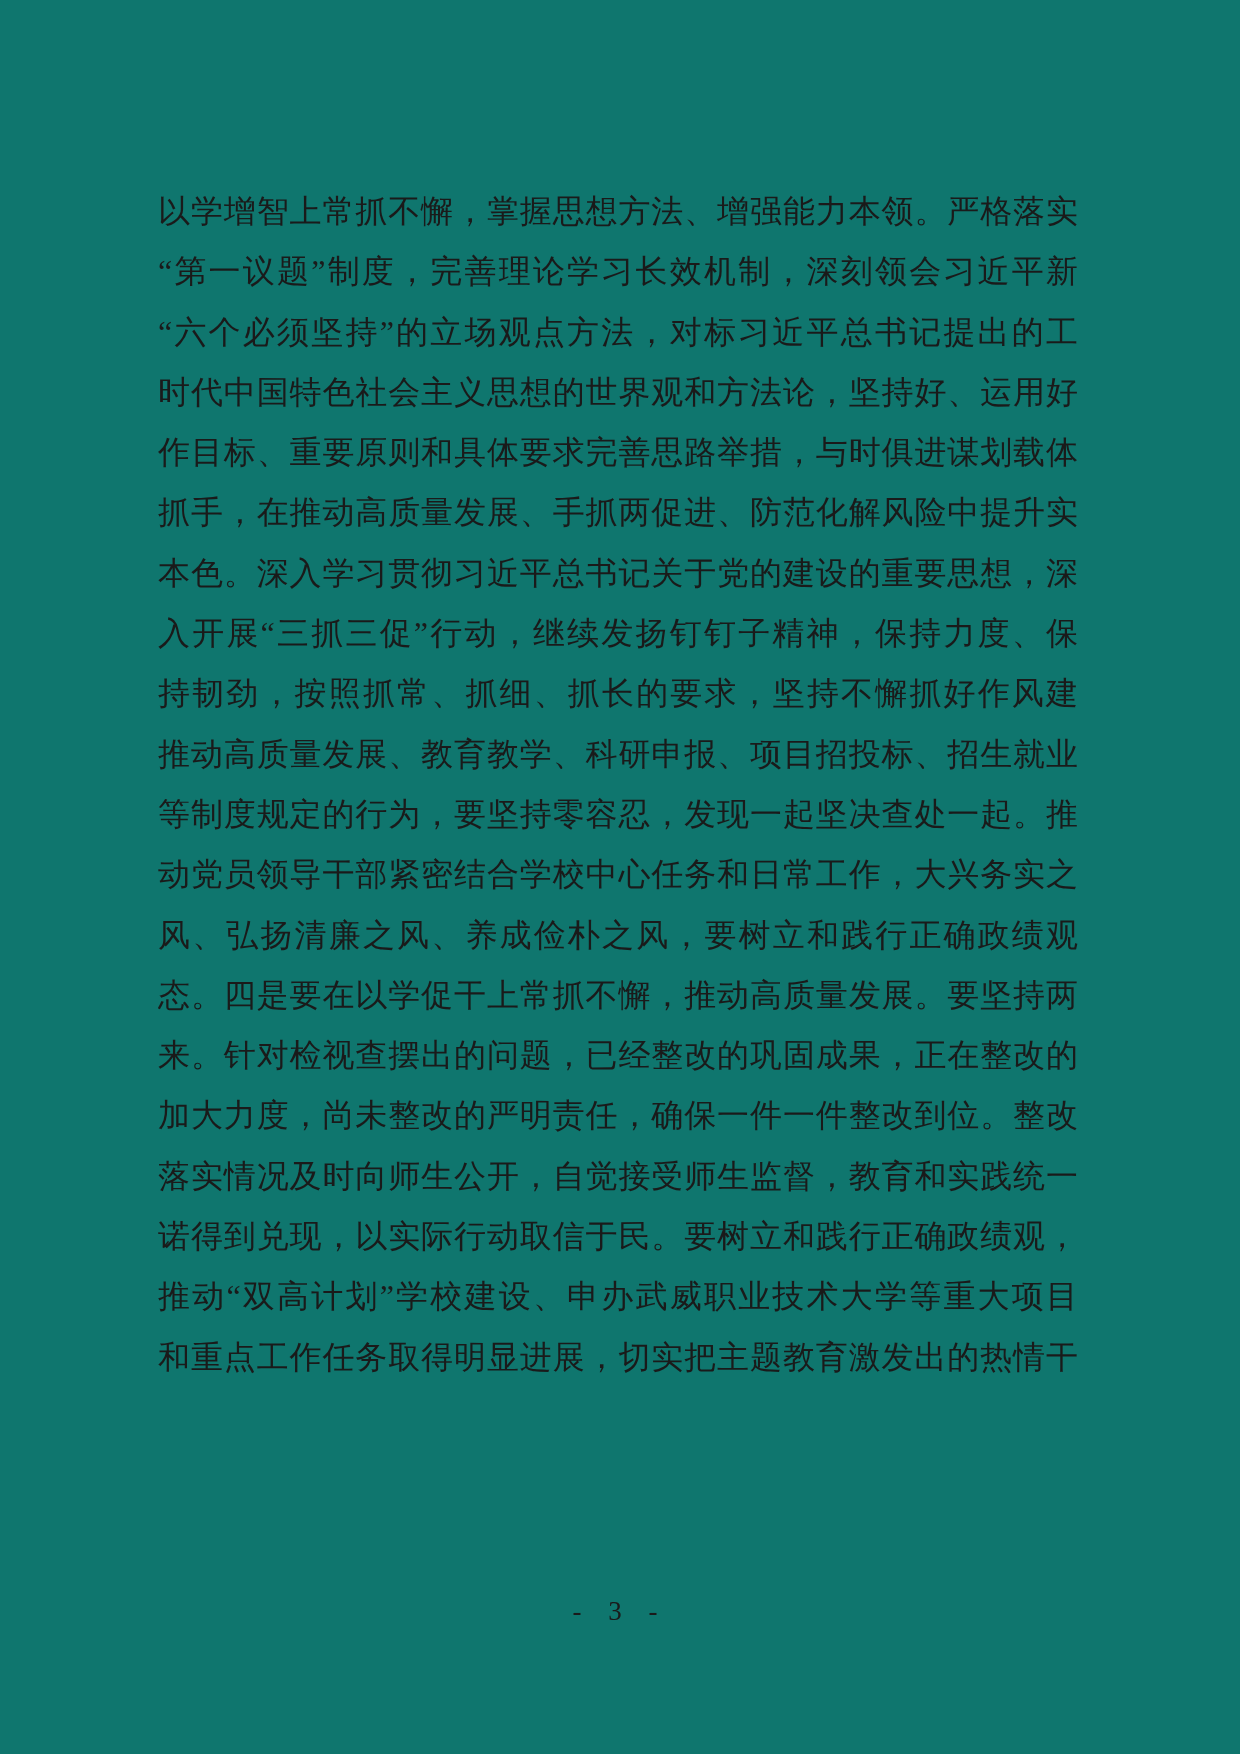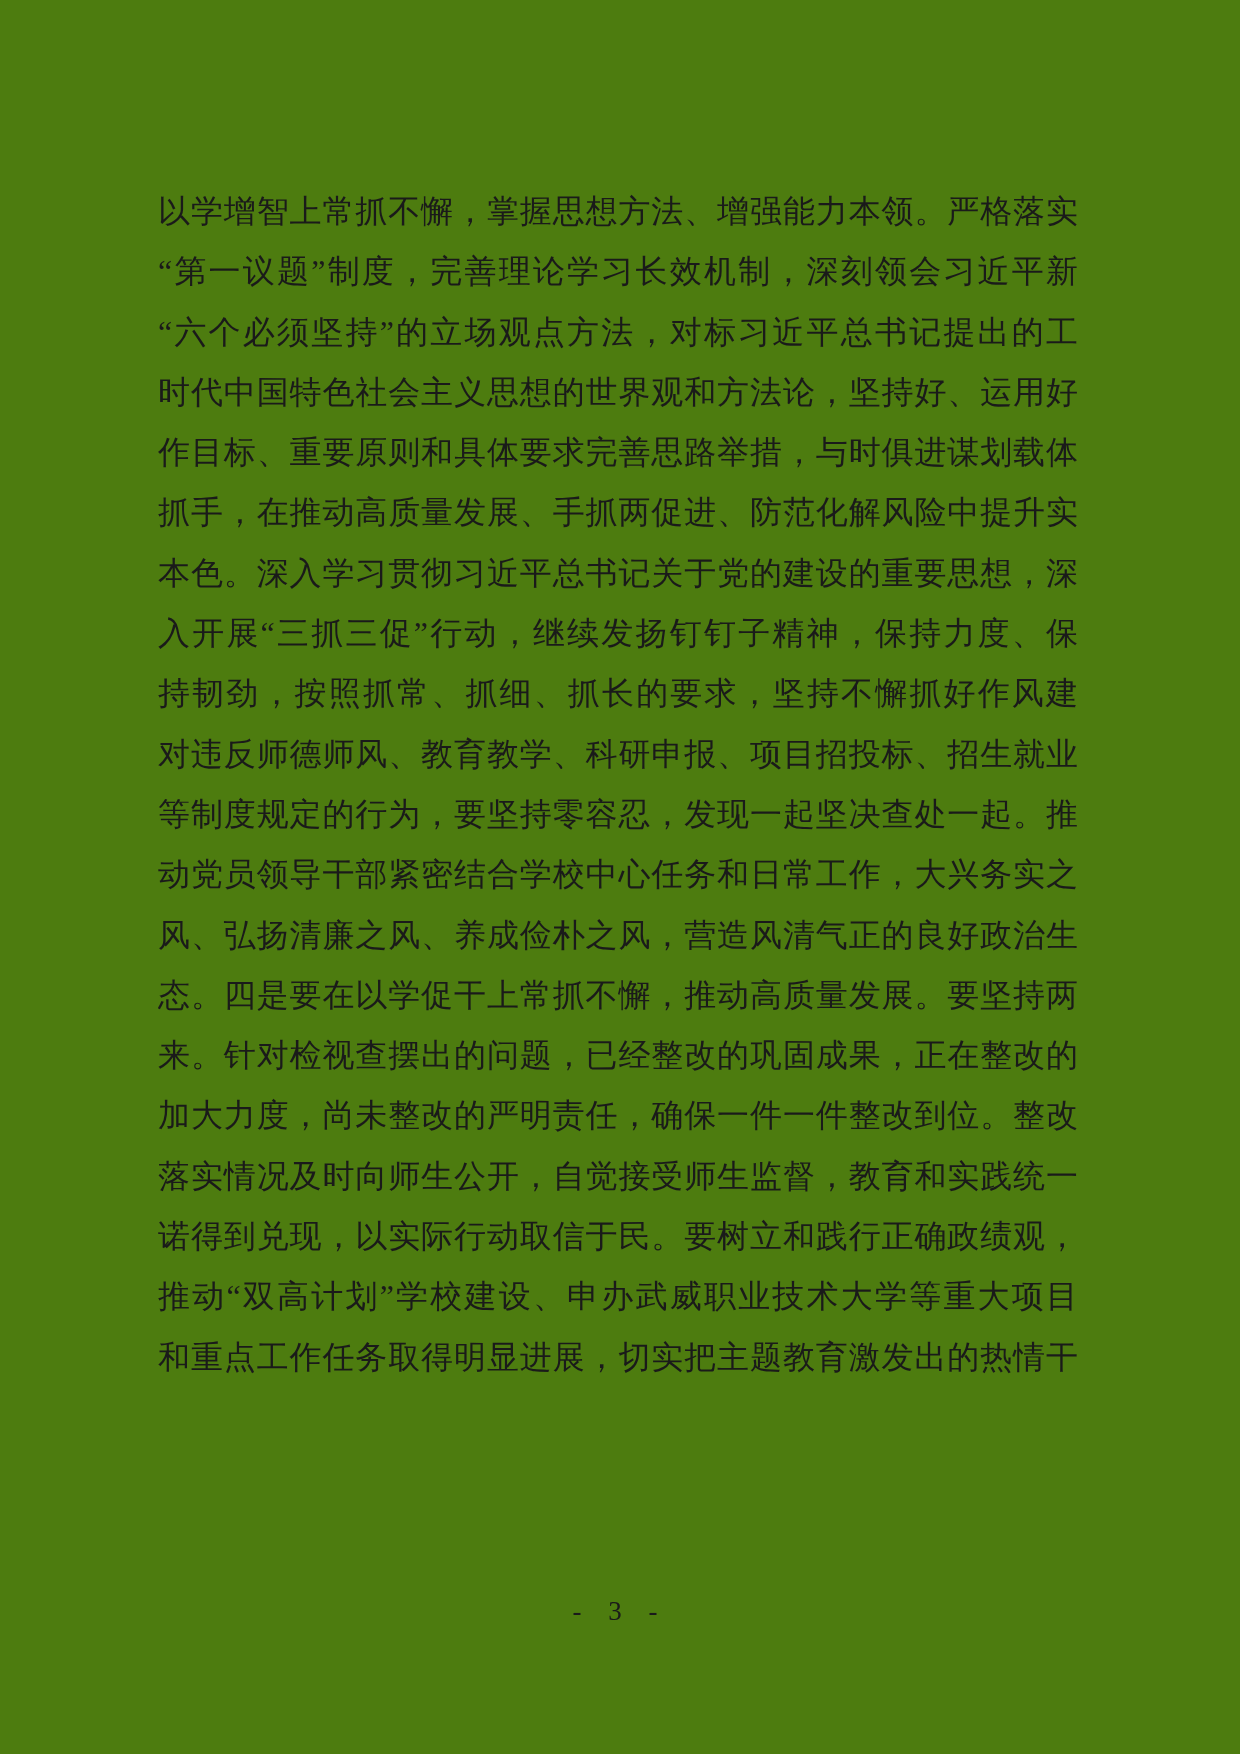--- a/index.html
+++ b/index.html
@@ -4,21 +4,21 @@
 <style>
   html, body {
     margin: 0;
     padding: 0;
     background: #ffffff;
   }
   .page {
     position: relative;
     width: 1240px;
     height: 1754px;
-    background: #4d7c0f;
+    background: #0f766e;
     overflow: hidden;
     font-family: "Liberation Serif", "DejaVu Serif", serif;
     color: #1a1a1a;
   }
   .text-block {
     position: absolute;
     left: 158px;
     top: 181px;
     width: 920px;
   }
@@ -55,24 +55,24 @@
   <div class="text-block">
     <div class="line">以学增智上常抓不懈，掌握思想方法、增强能力本领。严格落实</div>
     <div class="line">“第一议题”制度，完善理论学习长效机制，深刻领会习近平新</div>
     <div class="line">“六个必须坚持”的立场观点方法，对标习近平总书记提出的工</div>
     <div class="line">时代中国特色社会主义思想的世界观和方法论，坚持好、运用好</div>
     <div class="line">作目标、重要原则和具体要求完善思路举措，与时俱进谋划载体</div>
     <div class="line">抓手，在推动高质量发展、手抓两促进、防范化解风险中提升实践</div>
     <div class="line">本色。深入学习贯彻习近平总书记关于党的建设的重要思想，深</div>
     <div class="line">入开展“三抓三促”行动，继续发扬钉钉子精神，保持力度、保</div>
     <div class="line">持韧劲，按照抓常、抓细、抓长的要求，坚持不懈抓好作风建设，</div>
-    <div class="line">对违反师德师风、教育教学、科研申报、项目招投标、招生就业</div>
+    <div class="line">推动高质量发展、教育教学、科研申报、项目招投标、招生就业</div>
     <div class="line">等制度规定的行为，要坚持零容忍，发现一起坚决查处一起。推</div>
     <div class="line">动党员领导干部紧密结合学校中心任务和日常工作，大兴务实之</div>
-    <div class="line">风、弘扬清廉之风、养成俭朴之风，营造风清气正的良好政治生</div>
+    <div class="line">风、弘扬清廉之风、养成俭朴之风，要树立和践行正确政绩观</div>
     <div class="line">态。四是要在以学促干上常抓不懈，推动高质量发展。要坚持两</div>
     <div class="line">来。针对检视查摆出的问题，已经整改的巩固成果，正在整改的</div>
     <div class="line">加大力度，尚未整改的严明责任，确保一件一件整改到位。整改</div>
     <div class="line">落实情况及时向师生公开，自觉接受师生监督，教育和实践统一起</div>
     <div class="line">诺得到兑现，以实际行动取信于民。要树立和践行正确政绩观，</div>
     <div class="line">推动“双高计划”学校建设、申办武威职业技术大学等重大项目</div>
     <div class="line">和重点工作任务取得明显进展，切实把主题教育激发出的热情干</div>
   </div>
 
   <div class="page-footer">

